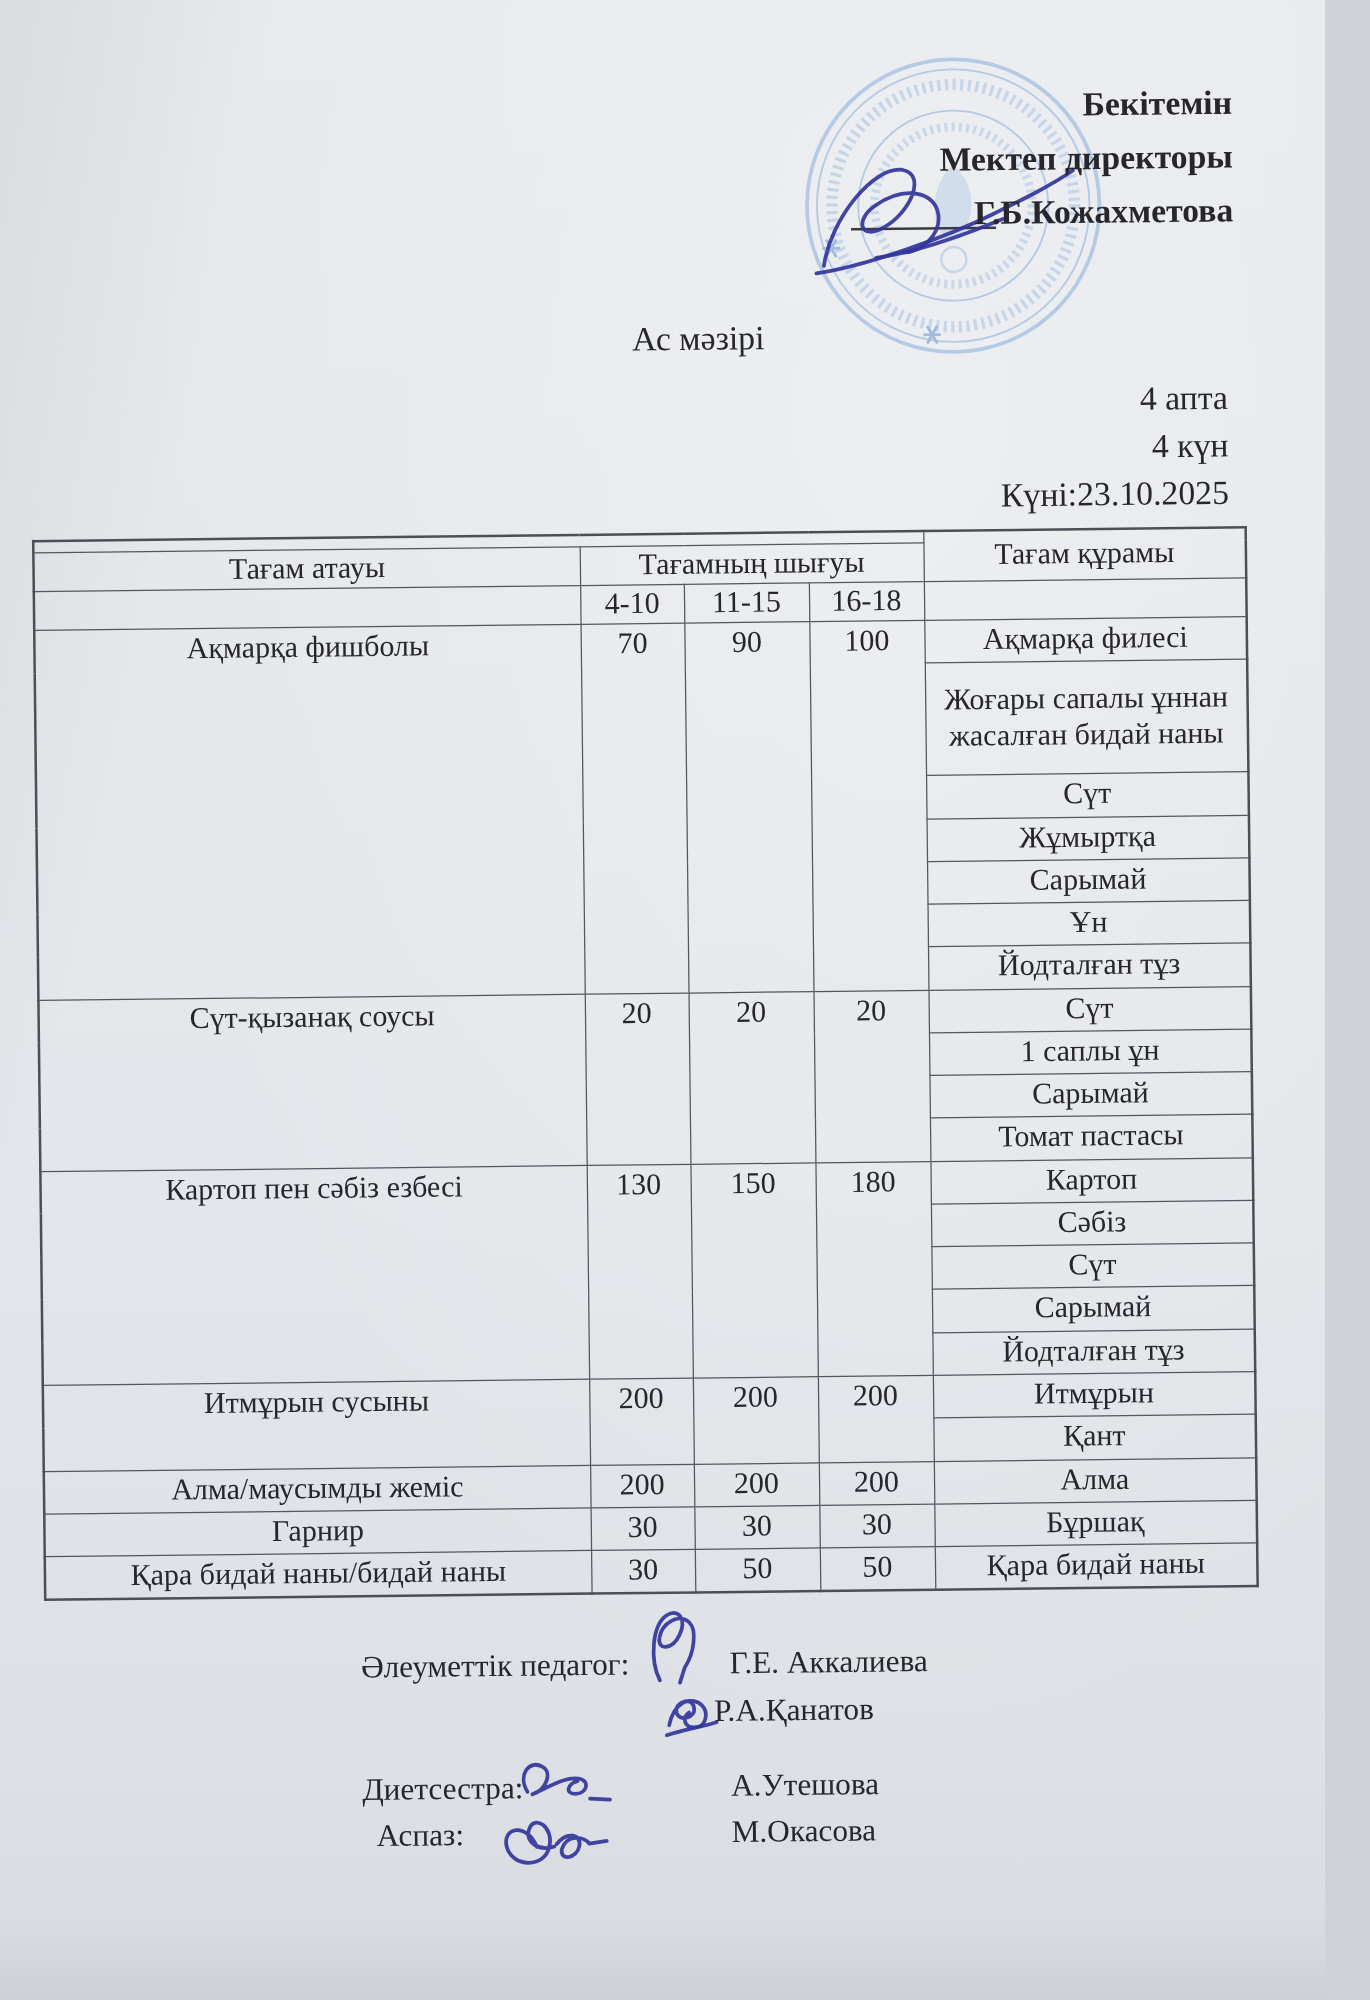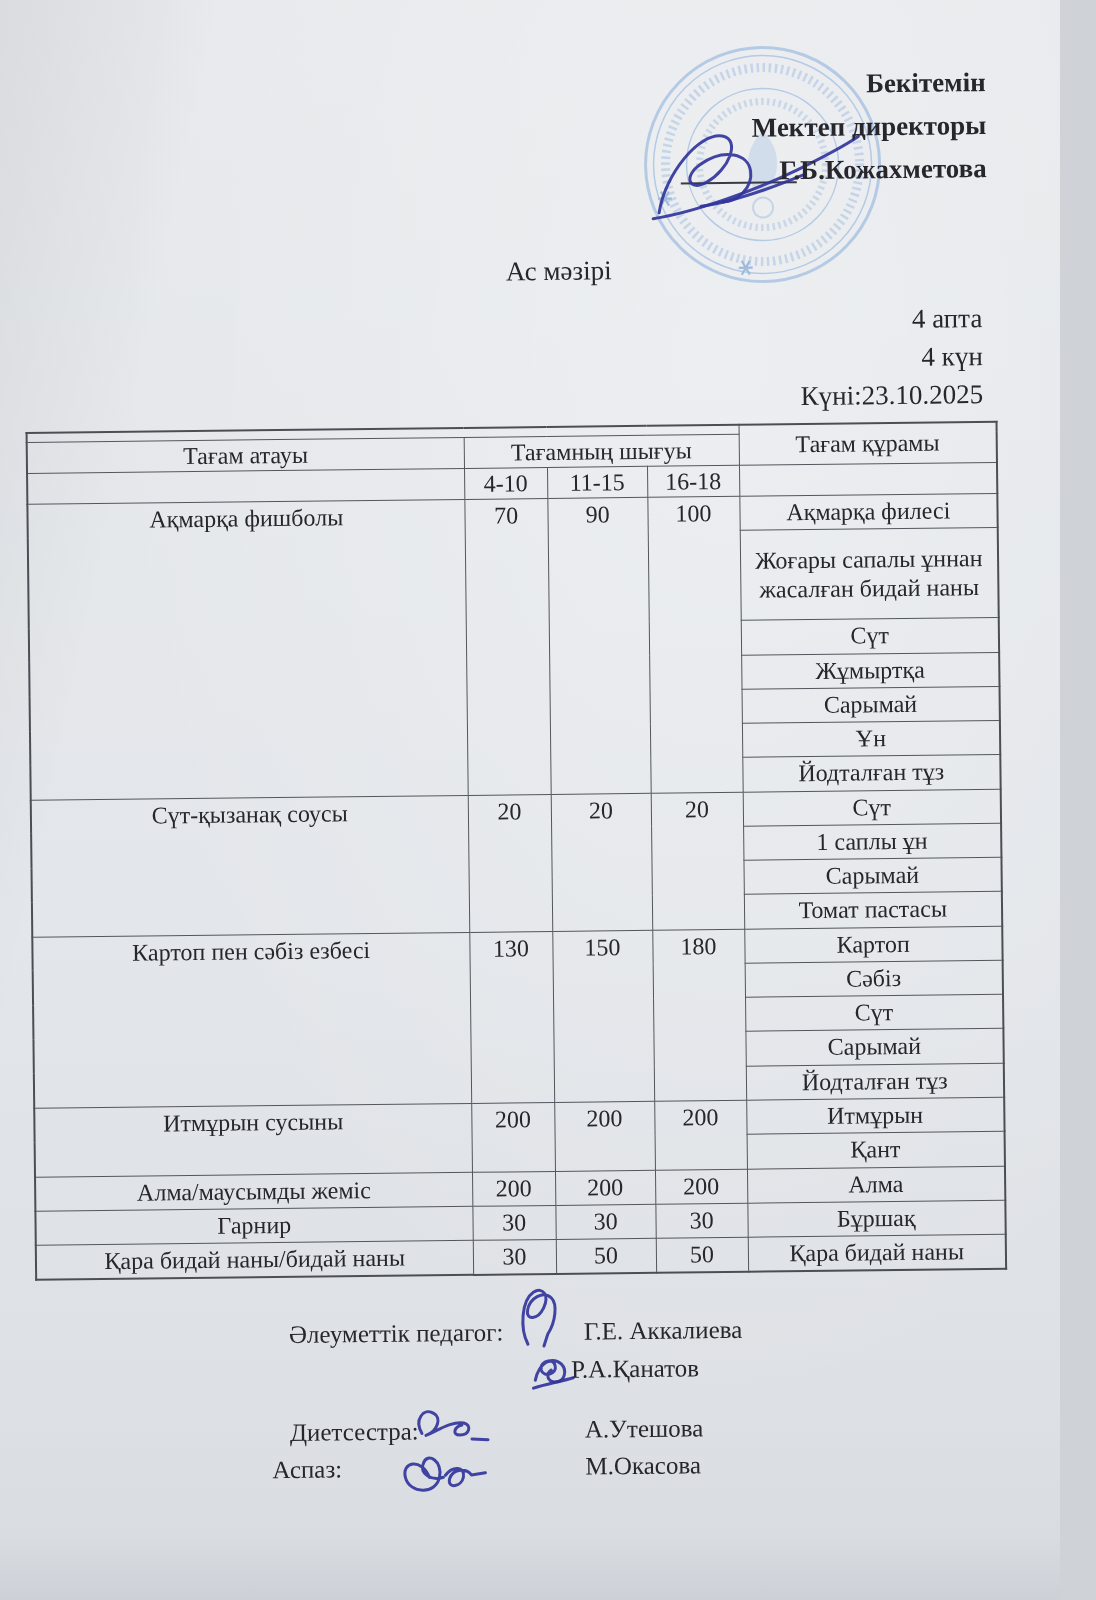--- a/index.html
+++ b/index.html
@@ -219,21 +219,21 @@
     </svg>
     <div class="person" style="left:565px;top:1356px">Р.А.Қанатов</div>
 
     <div class="label" style="left:283px;top:1416px">Диетсестра:</div>
     <svg class="pen" style="left:405px;top:1404px;width:88px;height:46px" viewBox="0 0 88 46">
       <path d="M10,28 C2,14 12,2 22,8 C30,12 26,26 14,30 C28,24 40,16 52,18 C60,20 58,30 48,30 C40,30 42,22 50,20"></path>
       <path d="M60,34 L76,35"></path>
     </svg>
     <div class="person" style="left:578px;top:1416px">А.Утешова</div>
 
-    <div class="label" style="left:265px;top:1453px">Аспаз:</div>
+    <div class="label" style="left:294px;top:1453px">Аспаз:</div>
     <svg class="pen" style="left:388px;top:1446px;width:98px;height:58px" viewBox="0 0 98 58">
       <path d="M34,30 C26,10 6,14 10,30 C14,46 40,48 44,30 C48,14 32,4 28,16 C24,26 36,34 48,30"></path>
       <path d="M50,28 C58,18 70,20 68,30 C66,40 52,42 54,32 C58,20 72,22 76,28 L90,26"></path>
     </svg>
     <div class="person" style="left:578px;top:1453px">М.Окасова</div>
 
   </div>
 </div>
 
 </body></html>

